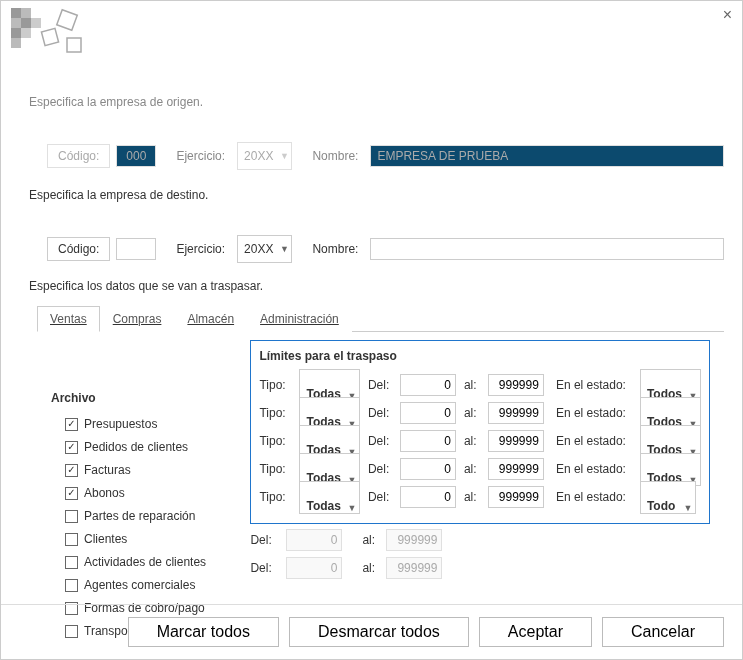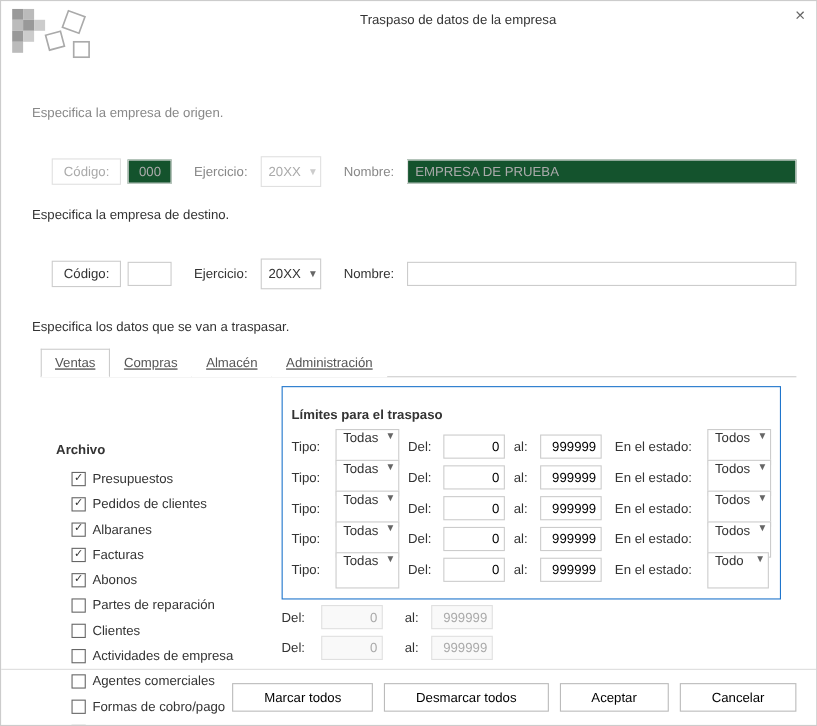--- a/index.html
+++ b/index.html
@@ -38,21 +38,21 @@
   }
   .lbl-box.disabled { color: #aaa; border-color: #e0e0e0; }
   .txt {
     border: 1px solid #ccc;
     padding: 3px 6px;
     height: 22px;
     font-family: inherit;
     font-size: 12px;
     background: #fff;
   }
-  .txt.disabled, .txt[disabled] { color: #aaa; border-color: #e0e0e0; background: #14532d; }
+  .txt.disabled, .txt[disabled] { color: #aaa; border-color: #e0e0e0; background: #0c4a6e; }
   .plain-lbl { color: #888; padding: 0 6px 0 14px; }
   .plain-lbl.dark { color: #333; }
   .sel-wrap { display:inline-flex; align-items:center; border:1px solid #ccc; height:28px; background:#fff; }
   .sel-wrap.disabled { border-color:#e0e0e0; color:#aaa; }
   .sel-val { padding: 0 4px 0 6px; min-width:34px; }
   .sel-arr { width:14px; text-align:center; font-size:9px; color:#666; }
   .sel-wrap.disabled .sel-arr { color:#ccc; }
   .name-field { flex:1; }
   
   .tabs { margin: 12px 0 0 8px; position: relative; }
@@ -79,40 +79,40 @@
     width: 13px; height: 13px; border:1px solid #666; display:inline-flex; align-items:center; justify-content:center;
     font-size: 10px; color:#333; cursor:pointer; line-height:1;
   }
   .chk.checked::after { content:"✓"; }
   .col-right { flex:1; }
   .limit-row { display:flex; align-items:center; gap:6px; margin: 4px 0; height:24px; }
   .limit-row .lab { min-width:34px; }
   .limit-row .lab.del { min-width:26px; margin-left:2px; }
   .limit-row .lab.al { min-width:18px; margin-left:2px; }
   .limit-row .lab.estado { min-width:78px; margin-left:6px; }
-  .sm-sel { display:inline-flex; align-items:flex-start; border:1px solid #ccc; height:33px; background:#fff; cursor:pointer; }
+  .sm-sel { display:inline-flex; align-items:flex-end; border:1px solid #ccc; height:33px; background:#fff; cursor:pointer;font-weight:bold; }
   .sm-sel .v { padding:0 4px 0 6px; min-width:36px; }
   .sm-sel .a { width:14px; text-align:center; font-size:9px; color:#666; }
   .sm-sel.w70 .v { min-width:40px; }
   .num-in { width:56px; text-align:right; border:1px solid #ccc; height:22px; padding:0 4px; font-family:inherit; font-size:12px; }
   .num-in.read { color:#aaa; border-color:#e0e0e0; background:#f9f9f9; }
   .highlight { border: 1px solid #1f75cc; padding: 6px 8px 10px 8px; margin-top:-6px; }
   
   .footer {
     position:absolute; bottom:0; left:0; right:0;
     border-top:1px solid #ddd;
     padding: 12px 18px;
     display:flex; justify-content:flex-end; gap:10px;
   }
   .btn {
     border:1px solid #bbb;
     background:#fff;
     padding: 5px 28px;
     font-family:inherit;
-    font-size:12px;
+    font-size:16px;
     cursor:pointer;
     min-width:90px;
     text-align:center;
   }
 </style>
 </head>
 <body>
 
 <div class="titlebar">
   <svg class="logo" viewBox="0 0 90 50">
@@ -121,21 +121,20 @@
     <rect x="0" y="10" width="10" height="10" fill="#bbb"></rect>
     <rect x="10" y="10" width="10" height="10" fill="#999"></rect>
     <rect x="20" y="10" width="10" height="10" fill="#ccc"></rect>
     <rect x="0" y="20" width="10" height="10" fill="#999"></rect>
     <rect x="10" y="20" width="10" height="10" fill="#ccc"></rect>
     <rect x="0" y="30" width="10" height="10" fill="#bbb"></rect>
     <rect x="48" y="4" width="16" height="16" fill="none" stroke="#aaa" stroke-width="1.5" transform="rotate(20 56 12)"></rect>
     <rect x="32" y="22" width="14" height="14" fill="none" stroke="#aaa" stroke-width="1.5" transform="rotate(-15 39 29)"></rect>
     <rect x="56" y="30" width="14" height="14" fill="none" stroke="#aaa" stroke-width="1.5"></rect>
   </svg>
-  <div class="title">Traspaso de datos de la empresa</div>
   <div class="close-btn">×</div>
 </div>
 
 <div class="content">
 
   <div class="section-label">Especifica la empresa de origen.</div>
   <div class="row">
     <div class="lbl-box disabled">Código:</div>
     <input class="txt disabled" style="width: 40px; text-align: center;" disabled="" value="000">
     <div class="plain-lbl">Ejercicio:</div>
@@ -153,21 +152,21 @@
     <input class="txt" style="width: 40px; text-align: center;" value="">
     <div class="plain-lbl dark">Ejercicio:</div>
     <div class="sel-wrap">
       <span class="sel-val">20XX</span>
       <span class="sel-arr">▼</span>
     </div>
     <div class="plain-lbl dark">Nombre:</div>
     <input class="txt name-field" value="" style="">
   </div>
 
-  <div class="section-label dark" style="margin-top:27px;">Especifica los datos que se van a traspasar.</div>
+  <div class="section-label dark" style="margin-top:16px;">Especifica los datos que se van a traspasar.</div>
 
   <div class="tabs">
     <div class="tab-strip">
       <div class="tab active">Ventas</div>
       <div class="tab">Compras</div>
       <div class="tab">Almacén</div>
       <div class="tab">Administración</div>
     </div>
 
     <div class="tab-content">
@@ -177,59 +176,55 @@
             <div class="chk-row">
               <span class="chk checked"></span>
               <span>Presupuestos</span>
             </div>
             <div class="chk-row">
               <span class="chk checked"></span>
               <span>Pedidos de clientes</span>
             </div>
             <div class="chk-row">
               <span class="chk checked"></span>
-              <span>Albaranes</span>
-            </div>
-            <div class="chk-row">
-              <span class="chk checked"></span>
               <span>Facturas</span>
             </div>
             <div class="chk-row">
               <span class="chk checked"></span>
               <span>Abonos</span>
             </div>
             <div class="chk-row">
               <span class="chk"></span>
               <span>Partes de reparación</span>
             </div>
             <div class="chk-row">
               <span class="chk"></span>
               <span>Clientes</span>
             </div>
             <div class="chk-row">
               <span class="chk"></span>
-              <span>Actividades de empresa</span>
+              <span>Actividades de clientes</span>
             </div>
             <div class="chk-row">
               <span class="chk"></span>
               <span>Agentes comerciales</span>
             </div>
             <div class="chk-row">
               <span class="chk"></span>
               <span>Formas de cobro/pago</span>
             </div>
             <div class="chk-row">
               <span class="chk"></span>
               <span>Transportistas</span>
             </div>
           </div>
       </div>
       <div class="col-right">
         <div class="highlight">
-          <div class="col-header" style="margin-top:12px;">Límites para el traspaso</div>
+          <div class="col-header" style="margin-top:2px;">Límites para el traspaso</div>
           <div id="limits-list">
               <div class="limit-row">
                 <span class="lab">Tipo:</span>
                 <span class="sm-sel">
                   <span class="v">Todas</span>
                   <span class="a">▼</span>
                 </span>
                 <span class="lab del">Del:</span>
                 <input class="num-in" value="0" style="">
                 <span class="lab al">al:</span>

